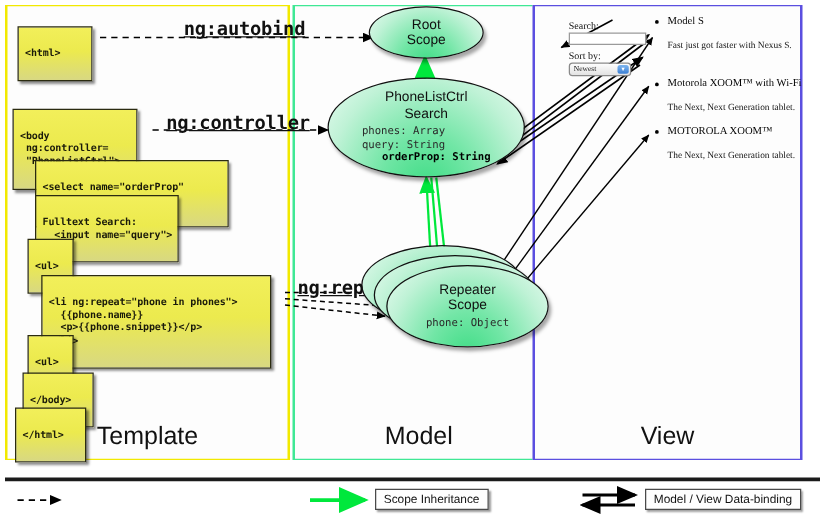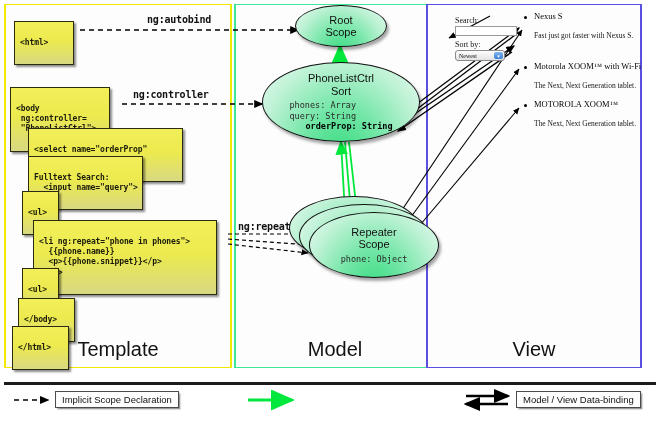--- a/index.html
+++ b/index.html
@@ -71,25 +71,26 @@
     line-height: 1.28;
     padding: 16px 5px;
     white-space: pre;
     box-sizing: border-box;
     letter-spacing: -0.1px;
   }
   
   .conn-label {
     position: absolute;
     font-family: "DejaVu Sans Mono", monospace;
-    font-size: 10px;
+    font-size: 15px;
     font-weight: bold;
     color: #111;
     white-space: nowrap;
     letter-spacing: -0.2px;
+    text-decoration: underline;
   }
   
   #wires {
     position: absolute;
     left: 0; top: 0;
     width: 660px; height: 421px;
     pointer-events: none;
   }
   
   .scope {
@@ -290,21 +291,21 @@
   <div class="conn-label" style="left:133px; top:89px;">ng:controller</div>
   <div class="conn-label" style="left:238px; top:221px;">ng:repeat</div>
 
   <div class="scope" style="left:295px; top:5px; width:92px; height:42px;">
     <div class="scope-title" style="white-space:pre;">Root
 Scope</div>
   </div>
 
   <div class="scope" style="left:262px; top:62px; width:158px; height:80px;">
     <div class="scope-title" style="white-space:pre;">PhoneListCtrl
-Sort</div>
+Search</div>
     <div class="scope-props"><span>phones: Array
 query: String</span><br><b>orderProp: String</b></div>
   </div>
 
   <div class="scope" style="left:289px; top:196px; width:130px; height:64px; z-index:1;"></div>
   <div class="scope" style="left:299px; top:204px; width:130px; height:64px; z-index:2;"></div>
   <div class="scope" style="left:309px; top:212px; width:130px; height:66px; z-index:3;">
     <div class="scope-title" style="white-space:pre;">Repeater
 Scope</div>
     <div class="scope-props">phone: Object</div>
@@ -313,29 +314,29 @@
   <div class="v-label" style="left:455px; top:16px;">Search:</div>
   <input class="v-input" type="text" style="left: 455px; top: 26px; width: 62px; height: 10px; font-size: 7px; padding: 0px 2px;" value="">
 
   <div class="v-label" style="left:455px; top:40px;">Sort by:</div>
   <div class="v-select" style="left:455px; top:50px; width:50px; height:11px;">
     <span>Newest</span>
     <span class="v-select-arrow">▾</span>
   </div>
 
   <div class="v-bullet" style="left:524px; top:16px;"></div>
-  <div class="v-item-title" style="left:534px; top:11px;">Nexus S</div>
+  <div class="v-item-title" style="left:534px; top:11px;">Model S</div>
   <div class="v-item-desc" style="left:534px; top:31px;">Fast just got faster with Nexus S.</div>
 
   <div class="v-bullet" style="left:524px; top:66px;"></div>
   <div class="v-item-title" style="left:534px; top:61px;">Motorola XOOM™ with Wi-Fi</div>
   <div class="v-item-desc" style="left:534px; top:81px;">The Next, Next Generation tablet.</div>
 
   <div class="v-bullet" style="left:524px; top:104px;"></div>
   <div class="v-item-title" style="left:534px; top:99px;">MOTOROLA XOOM™</div>
   <div class="v-item-desc" style="left:534px; top:119px;">The Next, Next Generation tablet.</div>
 
   <div id="legend-rule"></div>
 
-  <div class="legend-box" style="left:55px; top:391px;">Implicit Scope Declaration</div>
+  <div class="legend-box" style="left:300px; top:391px;">Scope Inheritance</div>
   <div class="legend-box" style="left:516px; top:391px;">Model / View Data-binding</div>
 
 </div>
 
 </body></html>

